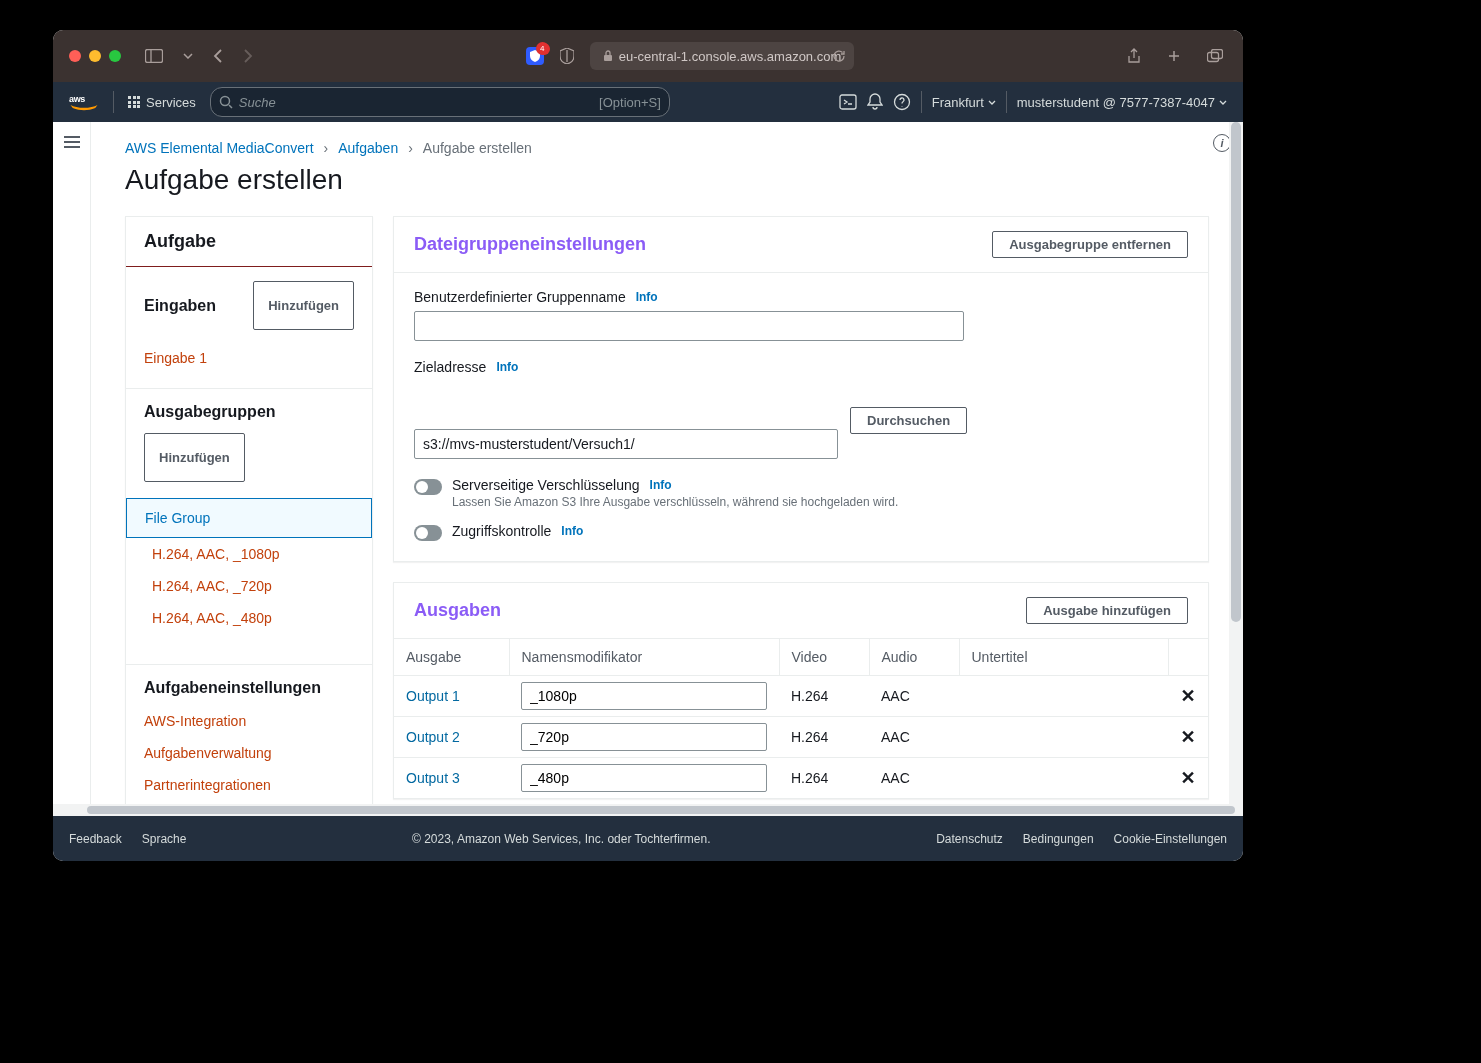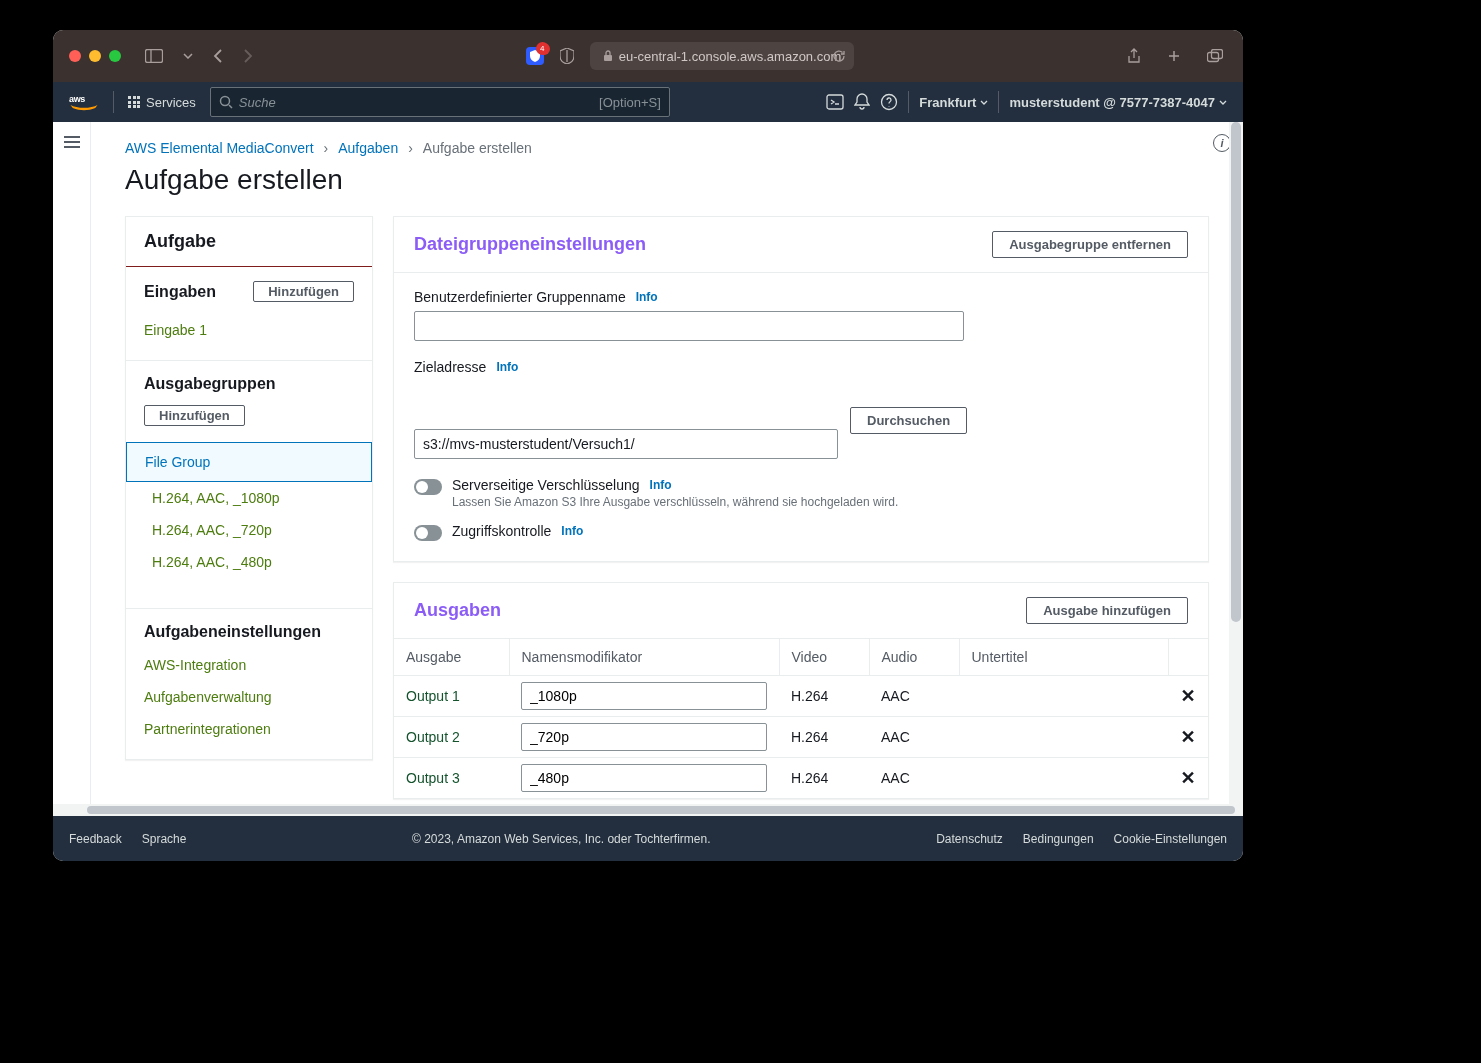--- a/index.html
+++ b/index.html
@@ -21,23 +21,23 @@
   .safari-url .reload { position: absolute; right: 8px; color: #a99e9b; }
   .tb-right { margin-left: auto; display: flex; gap: 18px; }
 
   
   .aws-header { height: 40px; background: #232f3e; display: flex; align-items: center; padding: 0 16px; gap: 14px; flex-shrink: 0; color: #d5dbdb; font-size: 13px; }
   .aws-logo { color: #ff9900; font-weight: 700; font-size: 15px; letter-spacing: -0.5px; display:flex; align-items:center; }
   .aws-divider { width: 1px; height: 22px; background: #545b64; }
   .services-btn { display: flex; align-items: center; gap: 6px; color: #d5dbdb; cursor: pointer; }
   .grid-icon { display: grid; grid-template-columns: repeat(3, 3px); grid-template-rows: repeat(3, 3px); gap: 1.5px; }
   .grid-icon span { background: #d5dbdb; }
-  .aws-search { flex: 0 0 460px; height: 30px; background: #1a2532; border: 1px solid #687078; border-radius: 2px; display: flex; align-items: center; padding: 0 8px; color: #879196; font-style: italic; font-size: 13px; gap: 6px; position: relative; }
+  .aws-search { flex: 0 0 460px; height: 30px; background: #1a2532; border: 1px solid #687078; border-radius: 12px; display: flex; align-items: center; padding: 0 8px; color: #879196; font-style: italic; font-size: 13px; gap: 6px; position: relative; }
   .aws-search .hint { margin-left: auto; font-style: normal; color: #879196; }
-  .aws-right { margin-left: auto; display: flex; align-items: center; gap: 10px; font-weight: bold; }
+  .aws-right { margin-left: auto; display: flex; align-items: center; gap: 10px; }
   .aws-icon-btn { color: #d5dbdb; cursor: pointer; display: flex; align-items: center; }
   .region-sel, .account-sel { display: flex; align-items: center; gap: 4px; cursor: pointer; color: #d5dbdb; font-size: 13px; }
 
   
   .aws-body { flex: 1; display: flex; overflow: hidden; position: relative; background: #fff; }
   .collapse-rail { width: 38px; border-right: 1px solid #eaeded; display: flex; align-items: flex-start; justify-content: center; padding-top: 14px; }
   .hamburger { width: 16px; height: 12px; border-top: 2px solid #545b64; border-bottom: 2px solid #545b64; position: relative; cursor: pointer; }
   .hamburger::after { content: ""; position: absolute; top: 3px; left: 0; right: 0; height: 2px; background: #545b64; }
   .content-scroll { flex: 1; overflow: auto; background: #fff; position: relative; }
   .info-circle { position: absolute; right: 12px; top: 12px; width: 18px; height: 18px; border: 1.5px solid #545b64; border-radius: 50%; display: flex; align-items: center; justify-content: center; font-size: 11px; color: #545b64; cursor: pointer; font-weight: 700; font-style: italic; }
@@ -51,22 +51,22 @@
 
   .two-col { display: flex; gap: 20px; align-items: flex-start; }
 
   
   .side-panel { width: 248px; border: 1px solid #eaeded; background: #fff; box-shadow: 0 1px 1px rgba(0,0,0,0.05); }
   .sp-header { padding: 14px 18px; border-bottom: 1px solid #7f1d1d; font-size: 18px; font-weight: 700; color: #16191f; }
   .sp-section { padding: 14px 18px; border-bottom: 1px solid #eaeded; }
   .sp-section.no-border { border-bottom: none; }
   .sp-title-row { display: flex; align-items: center; justify-content: space-between; margin-bottom: 2px; }
   .sp-title { font-size: 16px; font-weight: 700; color: #16191f; }
-  .small-btn { border: 1px solid #545b64; background: #fff; color: #545b64; font-size: 13px; font-weight: 700; padding: 2px 14px; border-radius: 2px; cursor: pointer; }
-  .sp-link { display: block; color: #4d7c0f; text-decoration: none; font-size: 14px; padding: 8px 0; cursor: pointer; }
+  .small-btn { border: 1px solid #545b64; background: #fff; color: #545b64; font-size: 13px; font-weight: 700; padding: 16px 14px; border-radius: 2px; cursor: pointer; }
+  .sp-link { display: block; color: #c2410c; text-decoration: none; font-size: 14px; padding: 8px 0; cursor: pointer; }
   .sp-sub { padding-left: 8px; }
   .sp-selected { border: 1px solid #0073bb; background: #f1faff; margin: 0 -18px; padding: 10px 18px; }
   .sp-selected a { color: #0073bb; font-weight: 400; font-size: 14px; text-decoration: none; }
 
   
   .main-col { flex: 1; display: flex; flex-direction: column; gap: 20px; }
   .panel { border: 1px solid #eaeded; background: #fff; box-shadow: 0 1px 1px rgba(0,0,0,0.05); }
   .panel-header { padding: 14px 20px; border-bottom: 1px solid #eaeded; display: flex; align-items: center; justify-content: space-between; }
   .panel-title { font-size: 18px; font-weight: 700; color: #8b5cf6; }
   .outline-btn { border: 1px solid #545b64; background: #fff; color: #545b64; font-size: 13px; font-weight: 700; padding: 5px 16px; border-radius: 2px; cursor: pointer; }
@@ -83,21 +83,21 @@
   .toggle { width: 28px; height: 16px; background: #879196; border-radius: 8px; position: relative; cursor: pointer; flex-shrink: 0; margin-top: 2px; }
   .toggle::after { content: ""; position: absolute; width: 12px; height: 12px; background: #fff; border-radius: 50%; top: 2px; left: 2px; }
   .toggle-text .t-label { font-size: 14px; color: #16191f; display: flex; align-items: center; gap: 10px; }
   .toggle-text .t-desc { font-size: 12px; color: #687078; margin-top: 2px; }
 
   
   .outputs-table { width: 100%; border-collapse: collapse; font-size: 14px; }
   .outputs-table th { text-align: left; font-weight: 400; font-size: 14px; color: #545b64; padding: 10px 12px; border-bottom: 1px solid #eaeded; border-left: 1px solid #eaeded; }
   .outputs-table th:first-child { border-left: none; }
   .outputs-table td { padding: 6px 12px; border-top: 1px solid #eaeded; color: #16191f; vertical-align: middle; }
-  .outputs-table td:first-child a { color: #14532d; text-decoration: none; cursor: pointer; }
+  .outputs-table td:first-child a { color: #0369a1; text-decoration: none; cursor: pointer; }
   .name-mod-input { width: 100%; height: 28px; border: 1px solid #879196; border-radius: 2px; padding: 0 8px; font-size: 14px; }
   .remove-x { font-size: 18px; color: #16191f; cursor: pointer; font-weight: 700; text-align: center; }
 
   
   .vscroll { position: absolute; right: 0; top: 0; bottom: 0; width: 14px; background: #f2f3f3; }
   .vscroll-thumb { position: absolute; left: 2px; right: 2px; top: 0; height: 500px; background: #c1c6cc; border-radius: 5px; }
   .hscroll { height: 12px; background: #f2f3f3; display: flex; align-items: center; }
   .hscroll-thumb { height: 8px; background: #c1c6cc; border-radius: 4px; margin-left: 34px; flex: 1; margin-right: 8px; }
 
   

